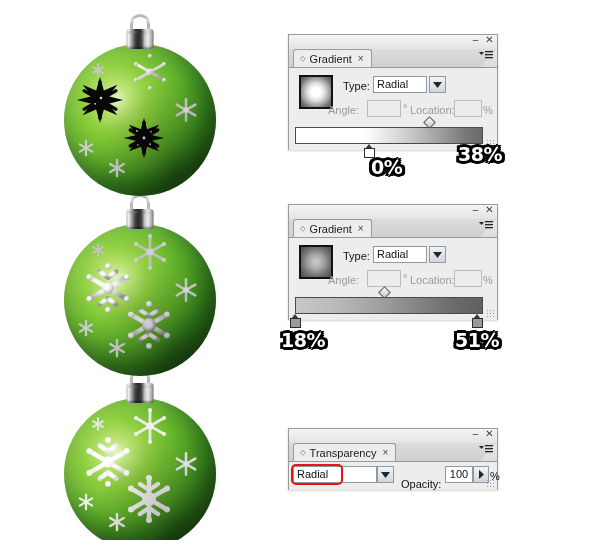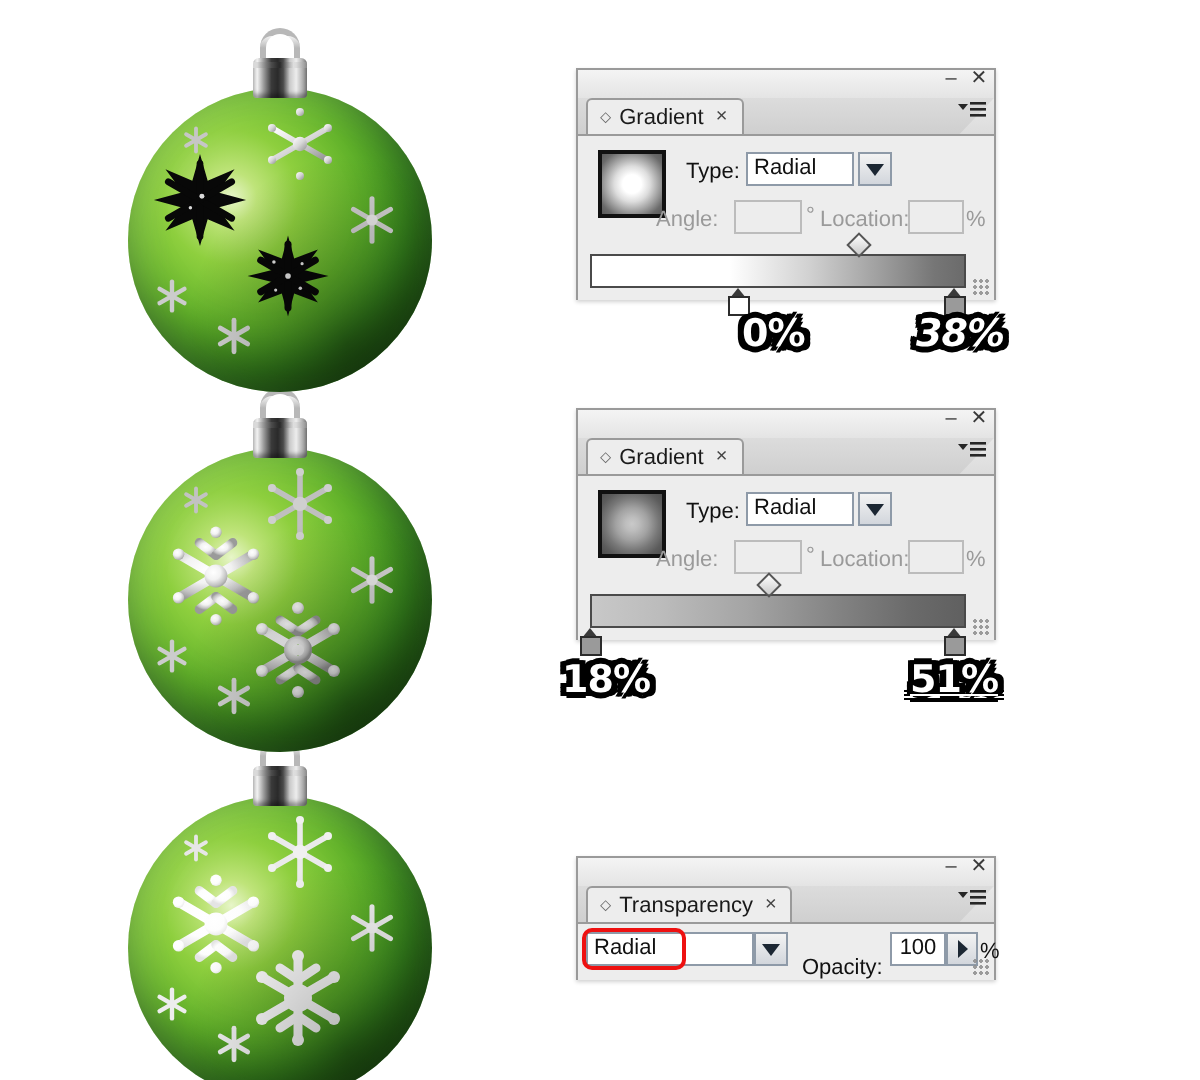--- a/index.html
+++ b/index.html
@@ -842,15 +842,15 @@
       <svg width="7" height="9" viewBox="0 0 7 9">
           <path d="M1 0 L6 4.5 L1 9 Z" fill="#1c2733"></path>
         </svg>
     </div>
     <span class="lbl" style="left:201px; top:8px;">%</span>
     <div class="grip"></div>
   </div>
 </div>
 
 <div class="pct" style="left:371px; top:156px;">0%</div>
-<div class="pct" style="left:458px; top:156px;font-style:italic;">38%</div>
+<div class="pct" style="left:458px; top:143px;">38%</div>
 <div class="pct" style="left:281px; top:329px;">18%</div>
-<div class="pct" style="left:455px; top:329px;text-decoration:underline;">51%</div>
+<div class="pct" style="left:455px; top:329px;">51%</div>
 
 </body></html>

